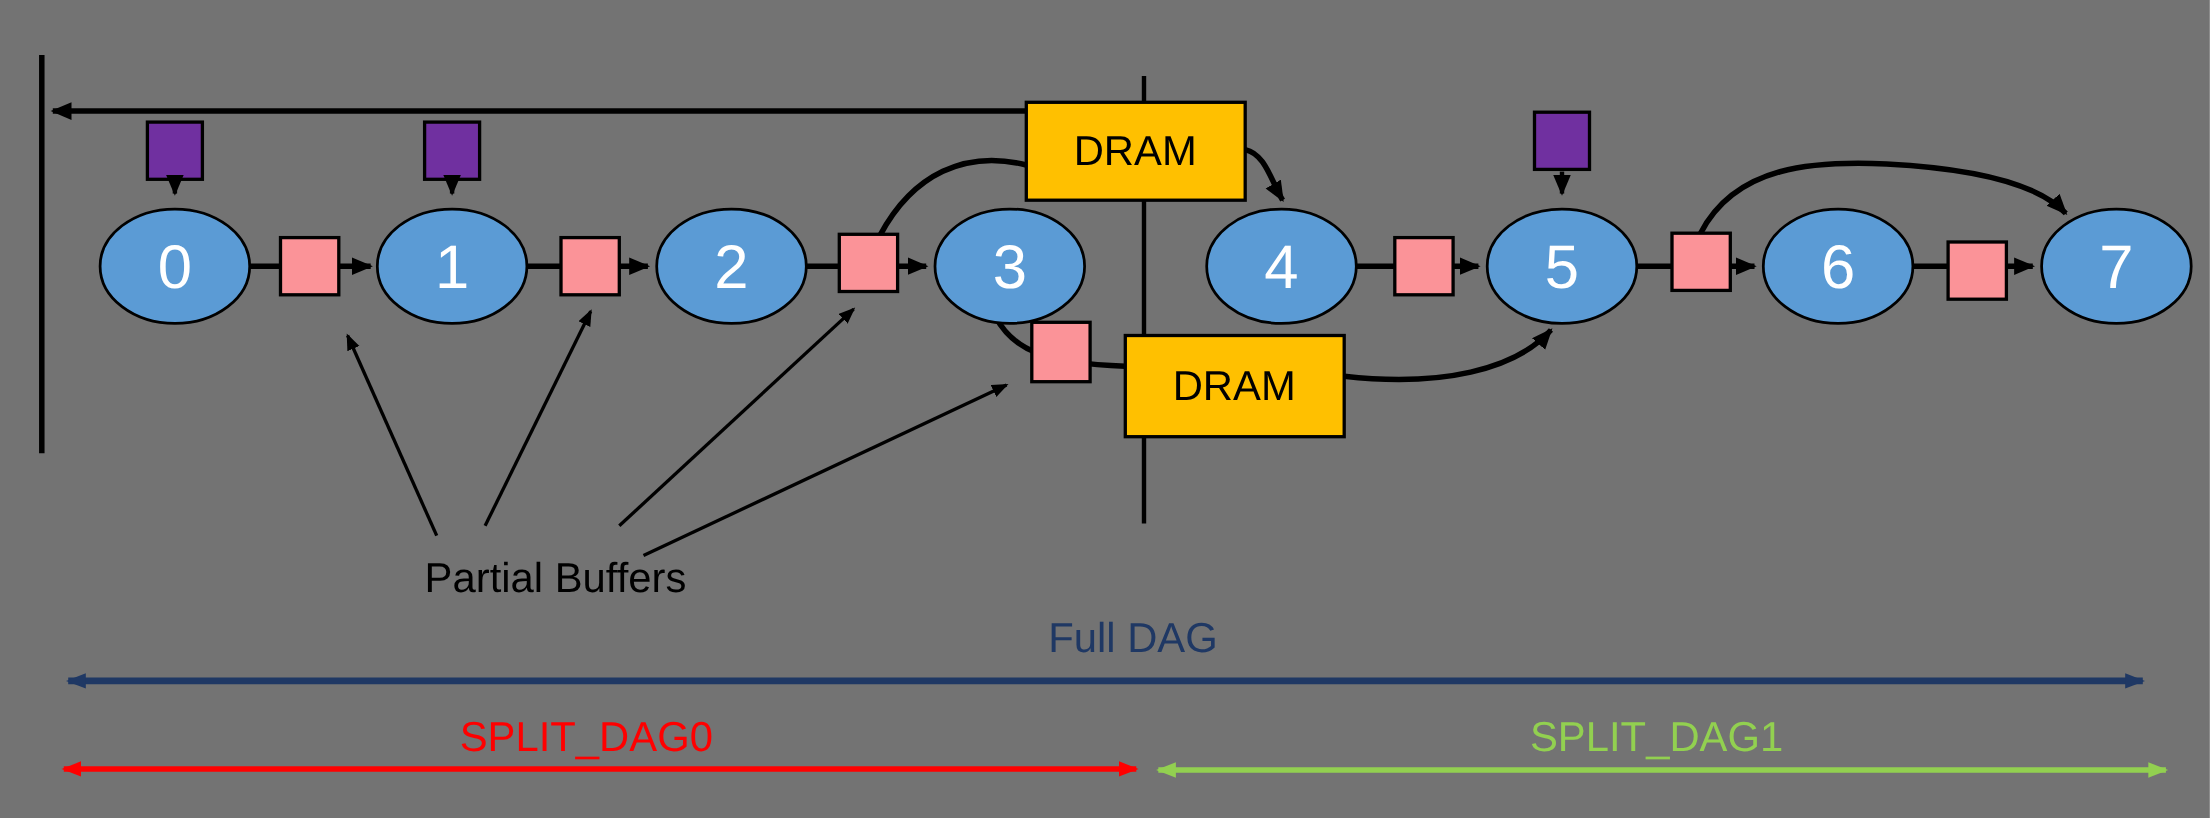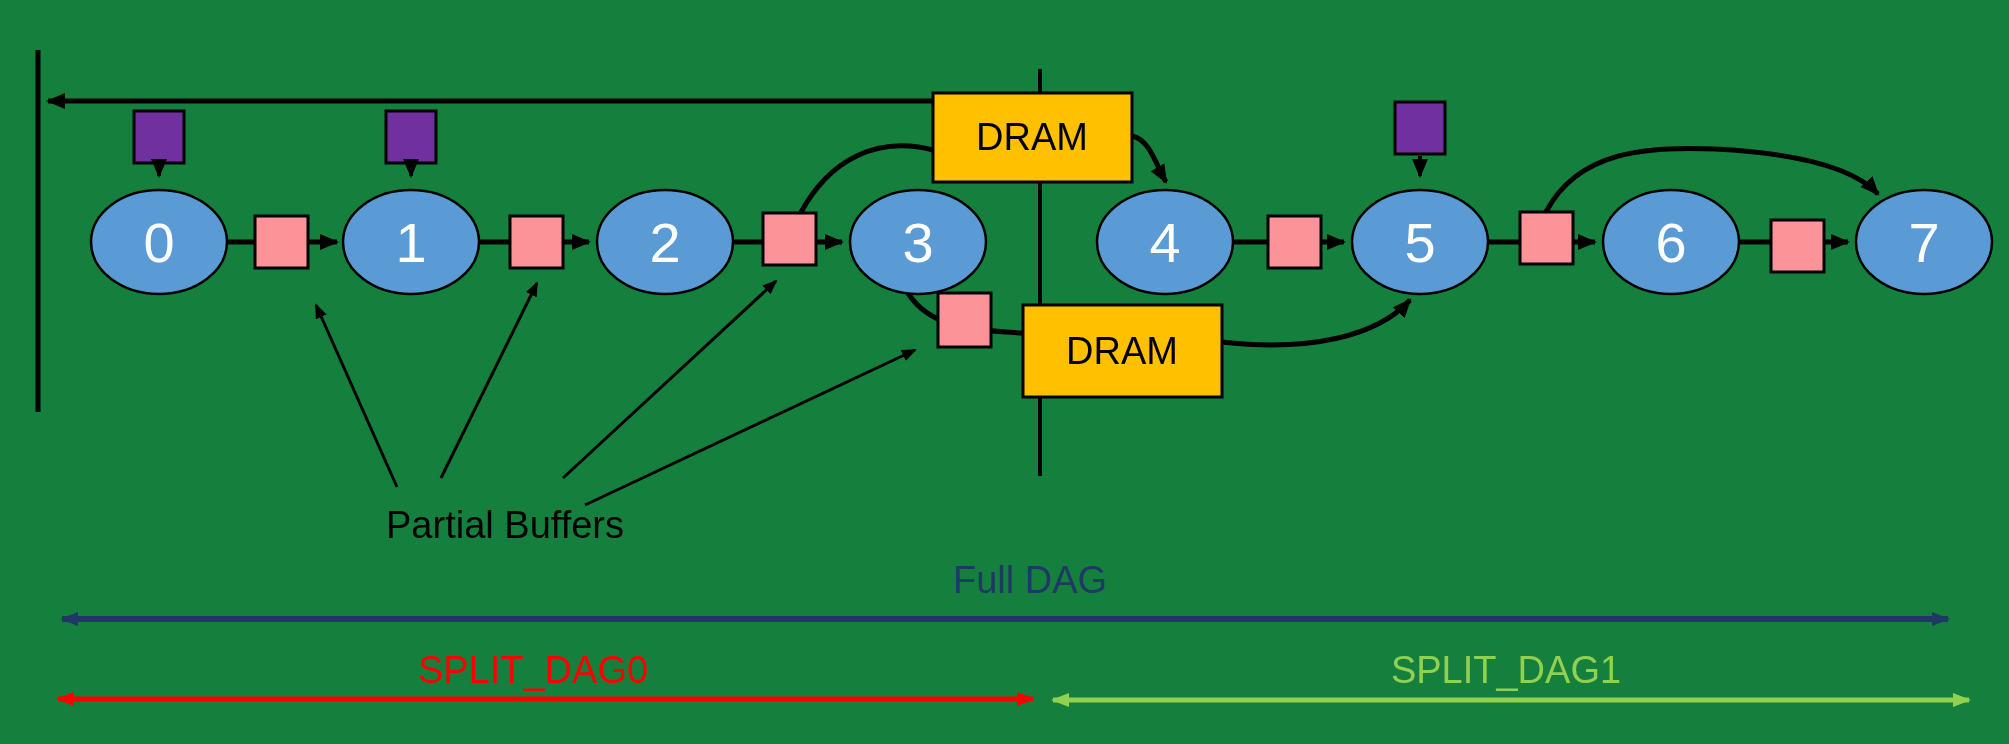--- a/index.html
+++ b/index.html
@@ -1,16 +1,16 @@
 <!DOCTYPE html>
 <html><head>
 <meta charset="utf-8">
 <style>
   html,body{margin:0;padding:0;background:#ffffff;}
-  .stage{width:2009px;height:744px;position:relative;background:#15803d;overflow:hidden;}
+  .stage{width:2009px;height:744px;position:relative;background:#737373;overflow:hidden;}
   svg text{font-family:"Liberation Sans","DejaVu Sans",sans-serif;}
   .blk{stroke:#000000;fill:none;}
   .w5{stroke-width:5;}
   .w4{stroke-width:4;}
   .w3{stroke-width:3;}
   .shape{stroke:#000000;stroke-width:3;}
   .nodeEl{stroke:#000000;stroke-width:2.5;}
   .nodeTxt{font-size:56px;text-anchor:middle;}
   .dramTxt{font-size:38px;text-anchor:middle;fill:#000000;}
   .lblTxt{font-size:38px;text-anchor:middle;}

